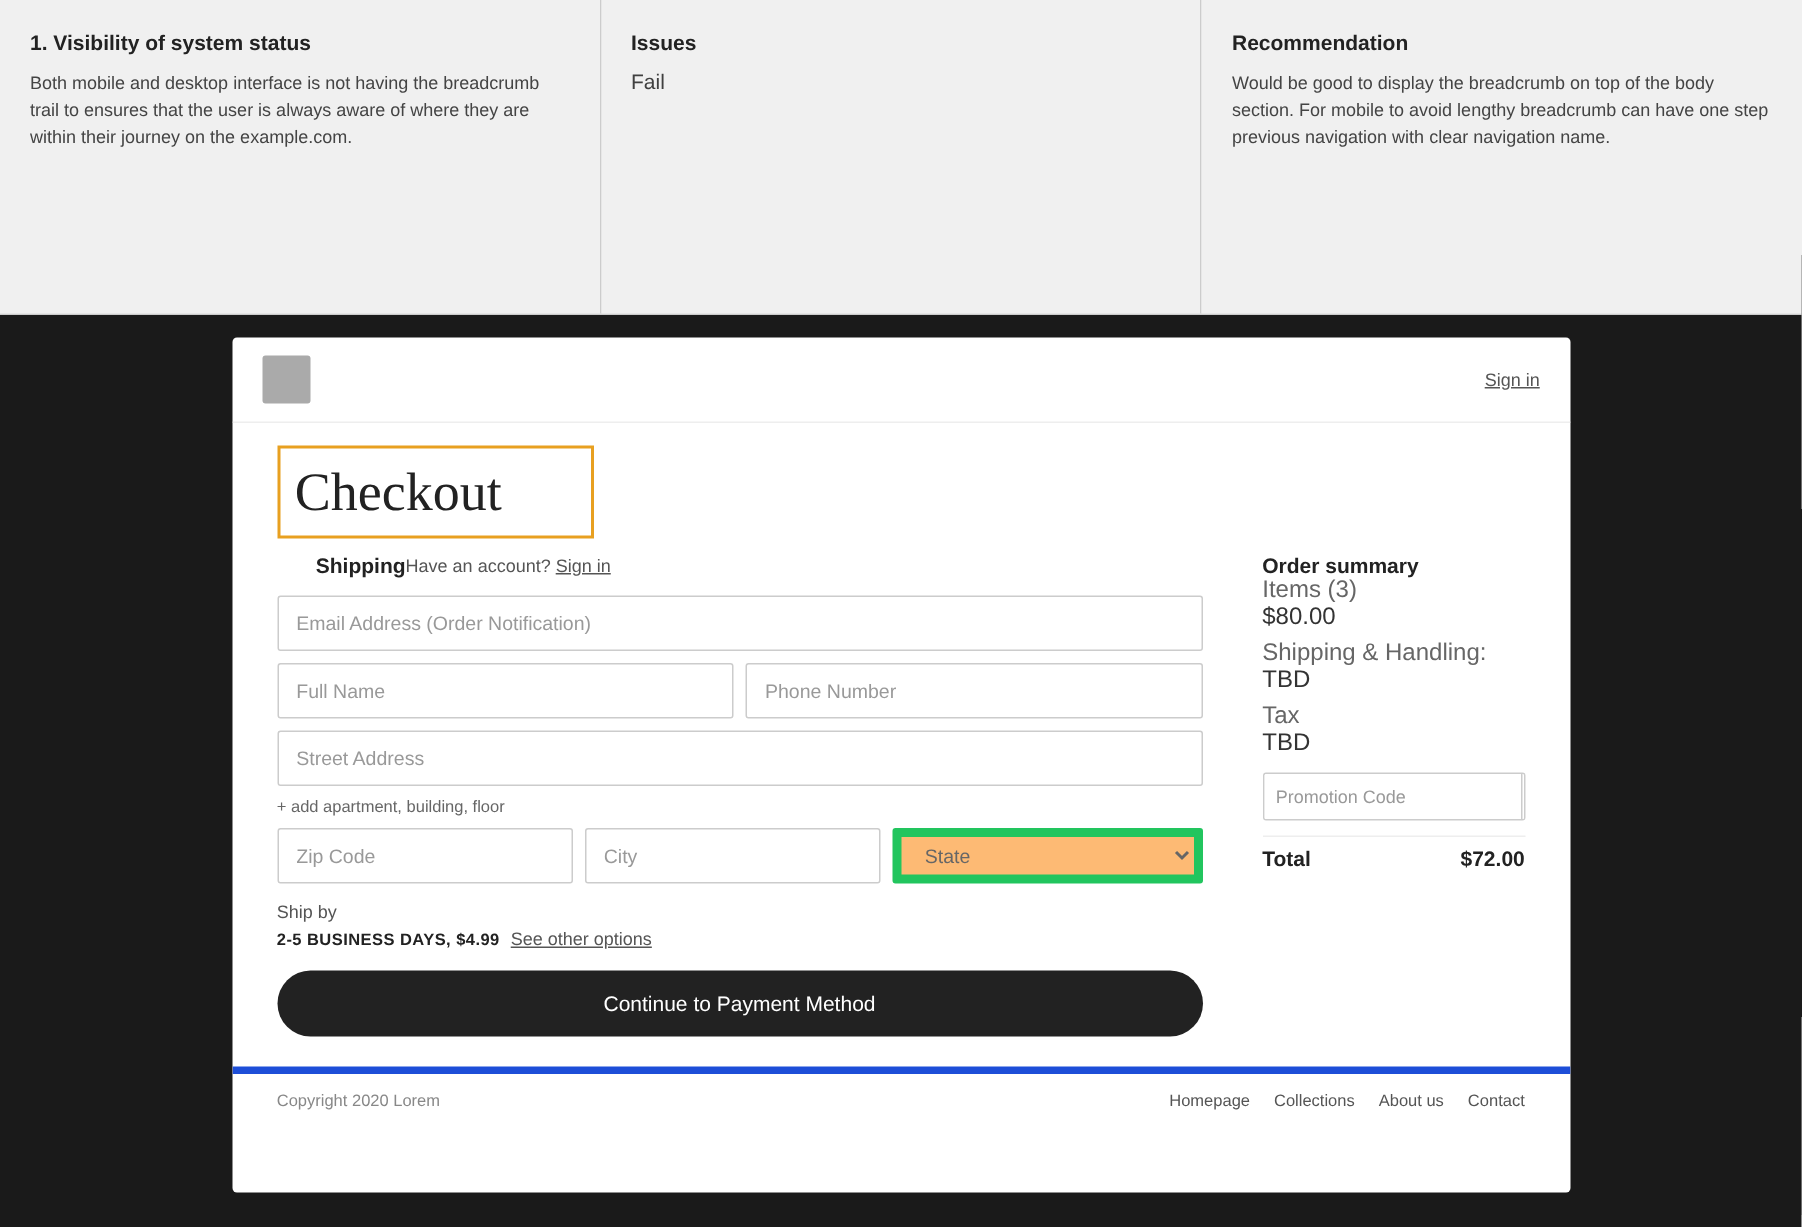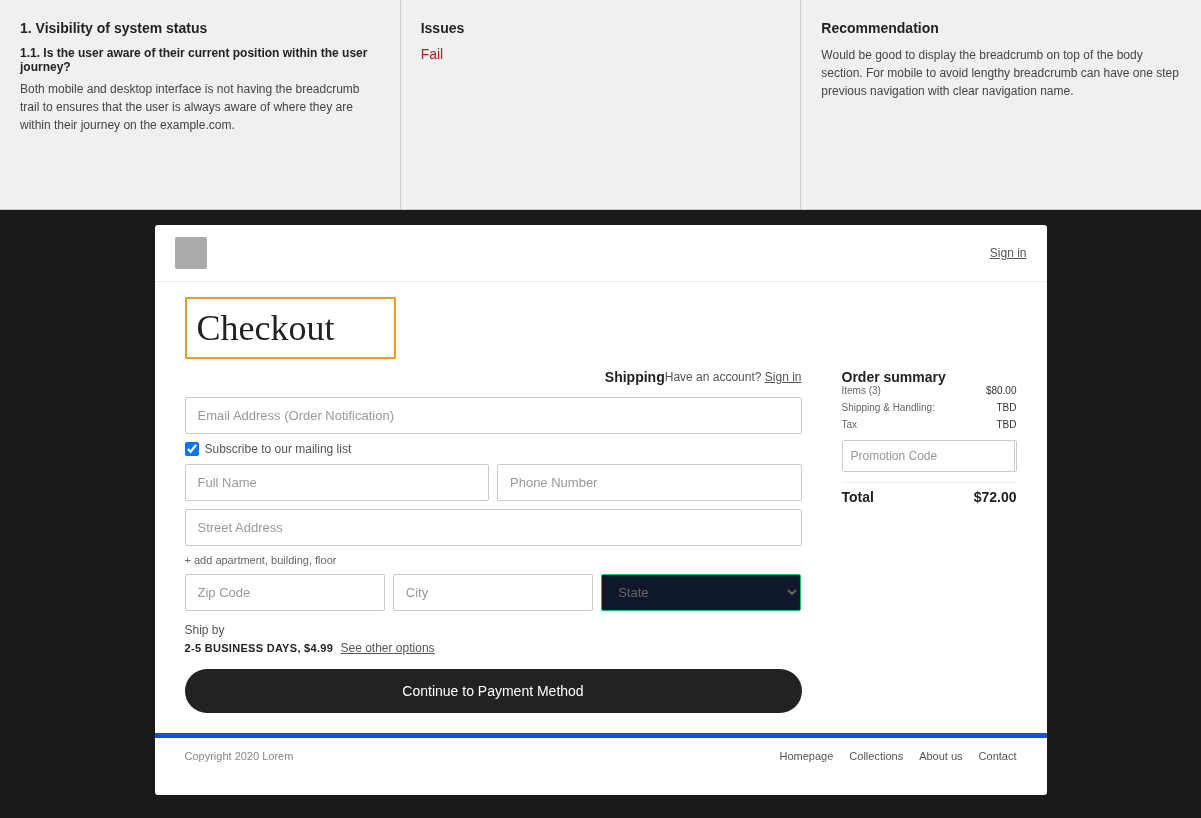--- a/index.html
+++ b/index.html
@@ -38,21 +38,21 @@
       color: #222;
       margin-bottom: 6px;
     }
     .panel-text {
       font-size: 12px;
       color: #444;
       line-height: 1.5;
     }
     .panel-fail {
       font-size: 14px;
-      color: #b91c1c;
+      color: #404040;
       font-weight: normal;
     }
 
     
     .main-area {
       display: flex;
       justify-content: center;
       padding: 15px 20px;
       background: #1a1a1a;
     }
@@ -106,23 +106,24 @@
       padding: 0 30px 20px 30px;
       gap: 40px;
     }
 
     
     .shipping-form {
       flex: 1;
     }
     .shipping-header {
       display: flex;
-      justify-content: flex-end;
+      justify-content: flex-start;
       align-items: center;
       margin-bottom: 12px;
+      margin-left: 26px;
     }
     .shipping-label {
       font-size: 14px;
       font-weight: bold;
       color: #222;
     }
     .have-account {
       font-size: 12px;
       color: #555;
     }
@@ -178,25 +179,25 @@
       display: flex;
       gap: 8px;
       margin-bottom: 12px;
     }
     .three-col .form-input {
       margin-bottom: 0;
     }
 
     .state-select {
       flex: 1;
-      border: 1px solid #22c55e;
+      border: 6px solid #22c55e;
       padding: 2px 12px;
       font-size: 13px;
       color: #666;
-      background: #0f172a;
+      background: #fdba74;
       border-radius: 2px;
       appearance: auto;
     }
 
     .ship-by-label {
       font-size: 12px;
       color: #555;
       margin-bottom: 4px;
     }
     .ship-by-value {
@@ -234,23 +235,24 @@
       min-width: 175px;
     }
     .order-title {
       font-size: 14px;
       font-weight: bold;
       color: #222;
     }
     .order-row {
       display: flex;
       justify-content: space-between;
-      font-size: 10px;
+      font-size: 16px;
       color: #555;
       margin-bottom: 6px;
+      flex-direction: column;
     }
     .order-row .label { color: #666; }
     .order-row .value { color: #333; }
 
     .promo-row {
       display: flex;
       border: 1px solid #ccc;
       border-radius: 2px;
       margin: 10px 0;
       overflow: hidden;
@@ -308,21 +310,20 @@
       font-size: 10px;
       color: #aaa;
     }
   </style>
 </head>
 <body>
 
 <div class="top-panels">
   <div class="panel">
     <div class="panel-title">1. Visibility of system status</div>
-    <div class="panel-subtitle">1.1. Is the user aware of their current position within the user journey?</div>
     <div class="panel-text">Both mobile and desktop interface is not having the breadcrumb trail to ensures that the user is always aware of where they are within their journey on the example.com.</div>
   </div>
   <div class="panel">
     <div class="panel-title">Issues</div>
     <div class="panel-fail">Fail</div>
   </div>
   <div class="panel">
     <div class="panel-title">Recommendation</div>
     <div class="panel-text">Would be good to display the breadcrumb on top of the body section. For mobile to avoid lengthy breadcrumb can have one step previous navigation with clear navigation name.</div>
   </div>
@@ -346,24 +347,20 @@
         <div class="shipping-header">
           <span class="shipping-label">Shipping</span>
           <span class="have-account">
             <span>Have an account?</span>
             <a>Sign in</a>
           </span>
         </div>
 
         <input class="form-input" type="email" placeholder="Email Address (Order Notification)" style="">
 
-        <div class="checkbox-row">
-          <input type="checkbox" checked="" style="">
-          <label class="checkbox-label">Subscribe to our mailing list</label>
-        </div>
 
         <div class="two-col">
           <input class="form-input" type="text" placeholder="Full Name" style="">
           <input class="form-input" type="tel" placeholder="Phone Number" style="">
         </div>
 
         <input class="form-input" type="text" placeholder="Street Address" style="">
 
         <span class="add-apt">+ add apartment, building, floor</span>
 

